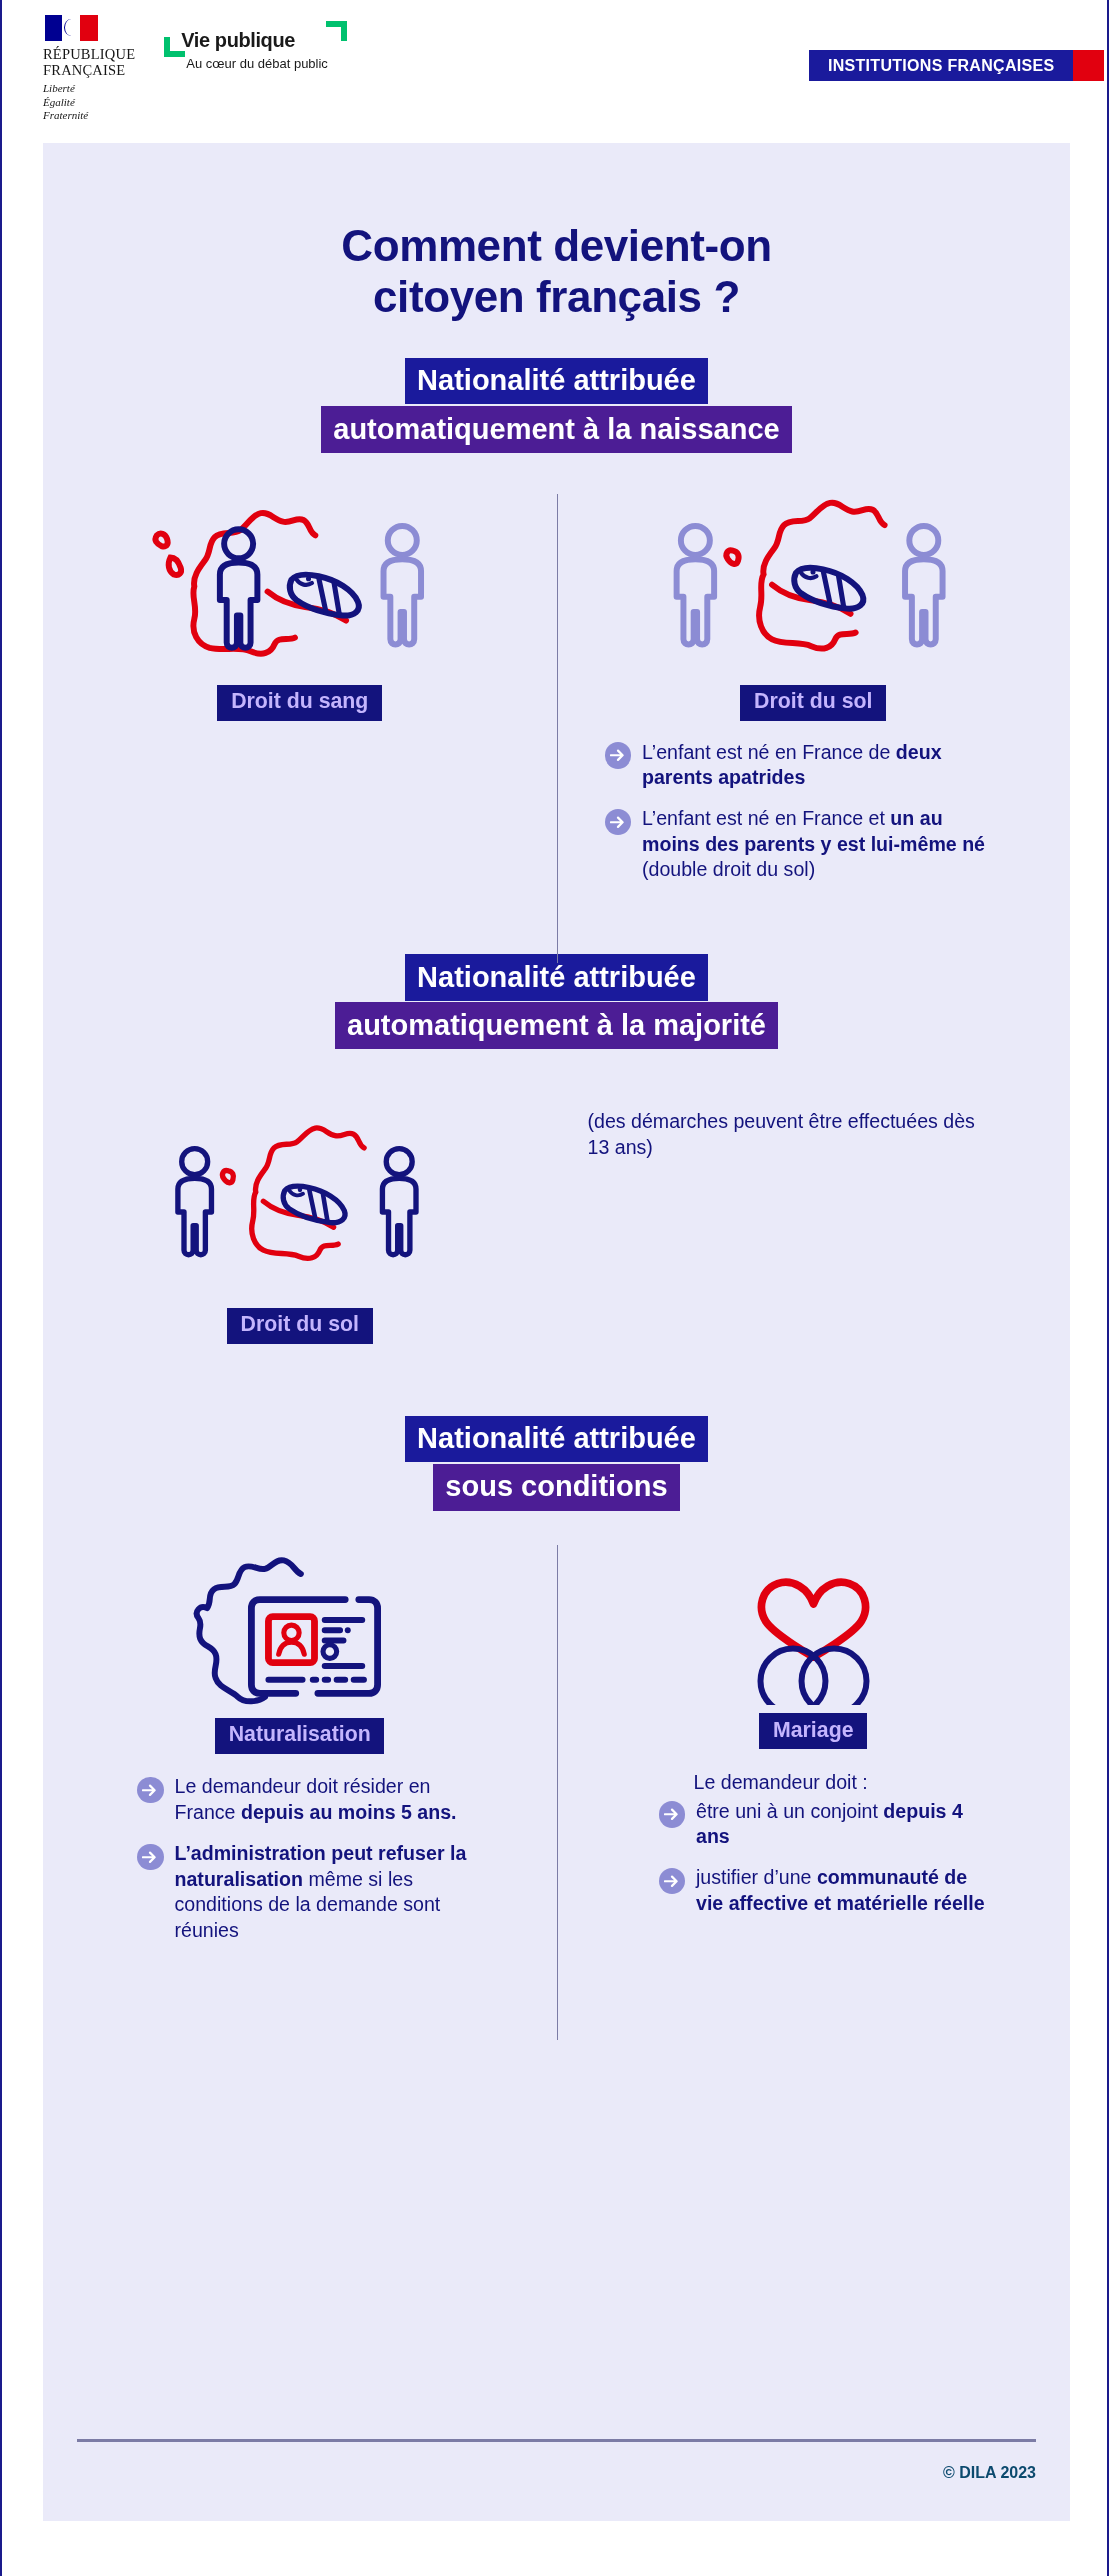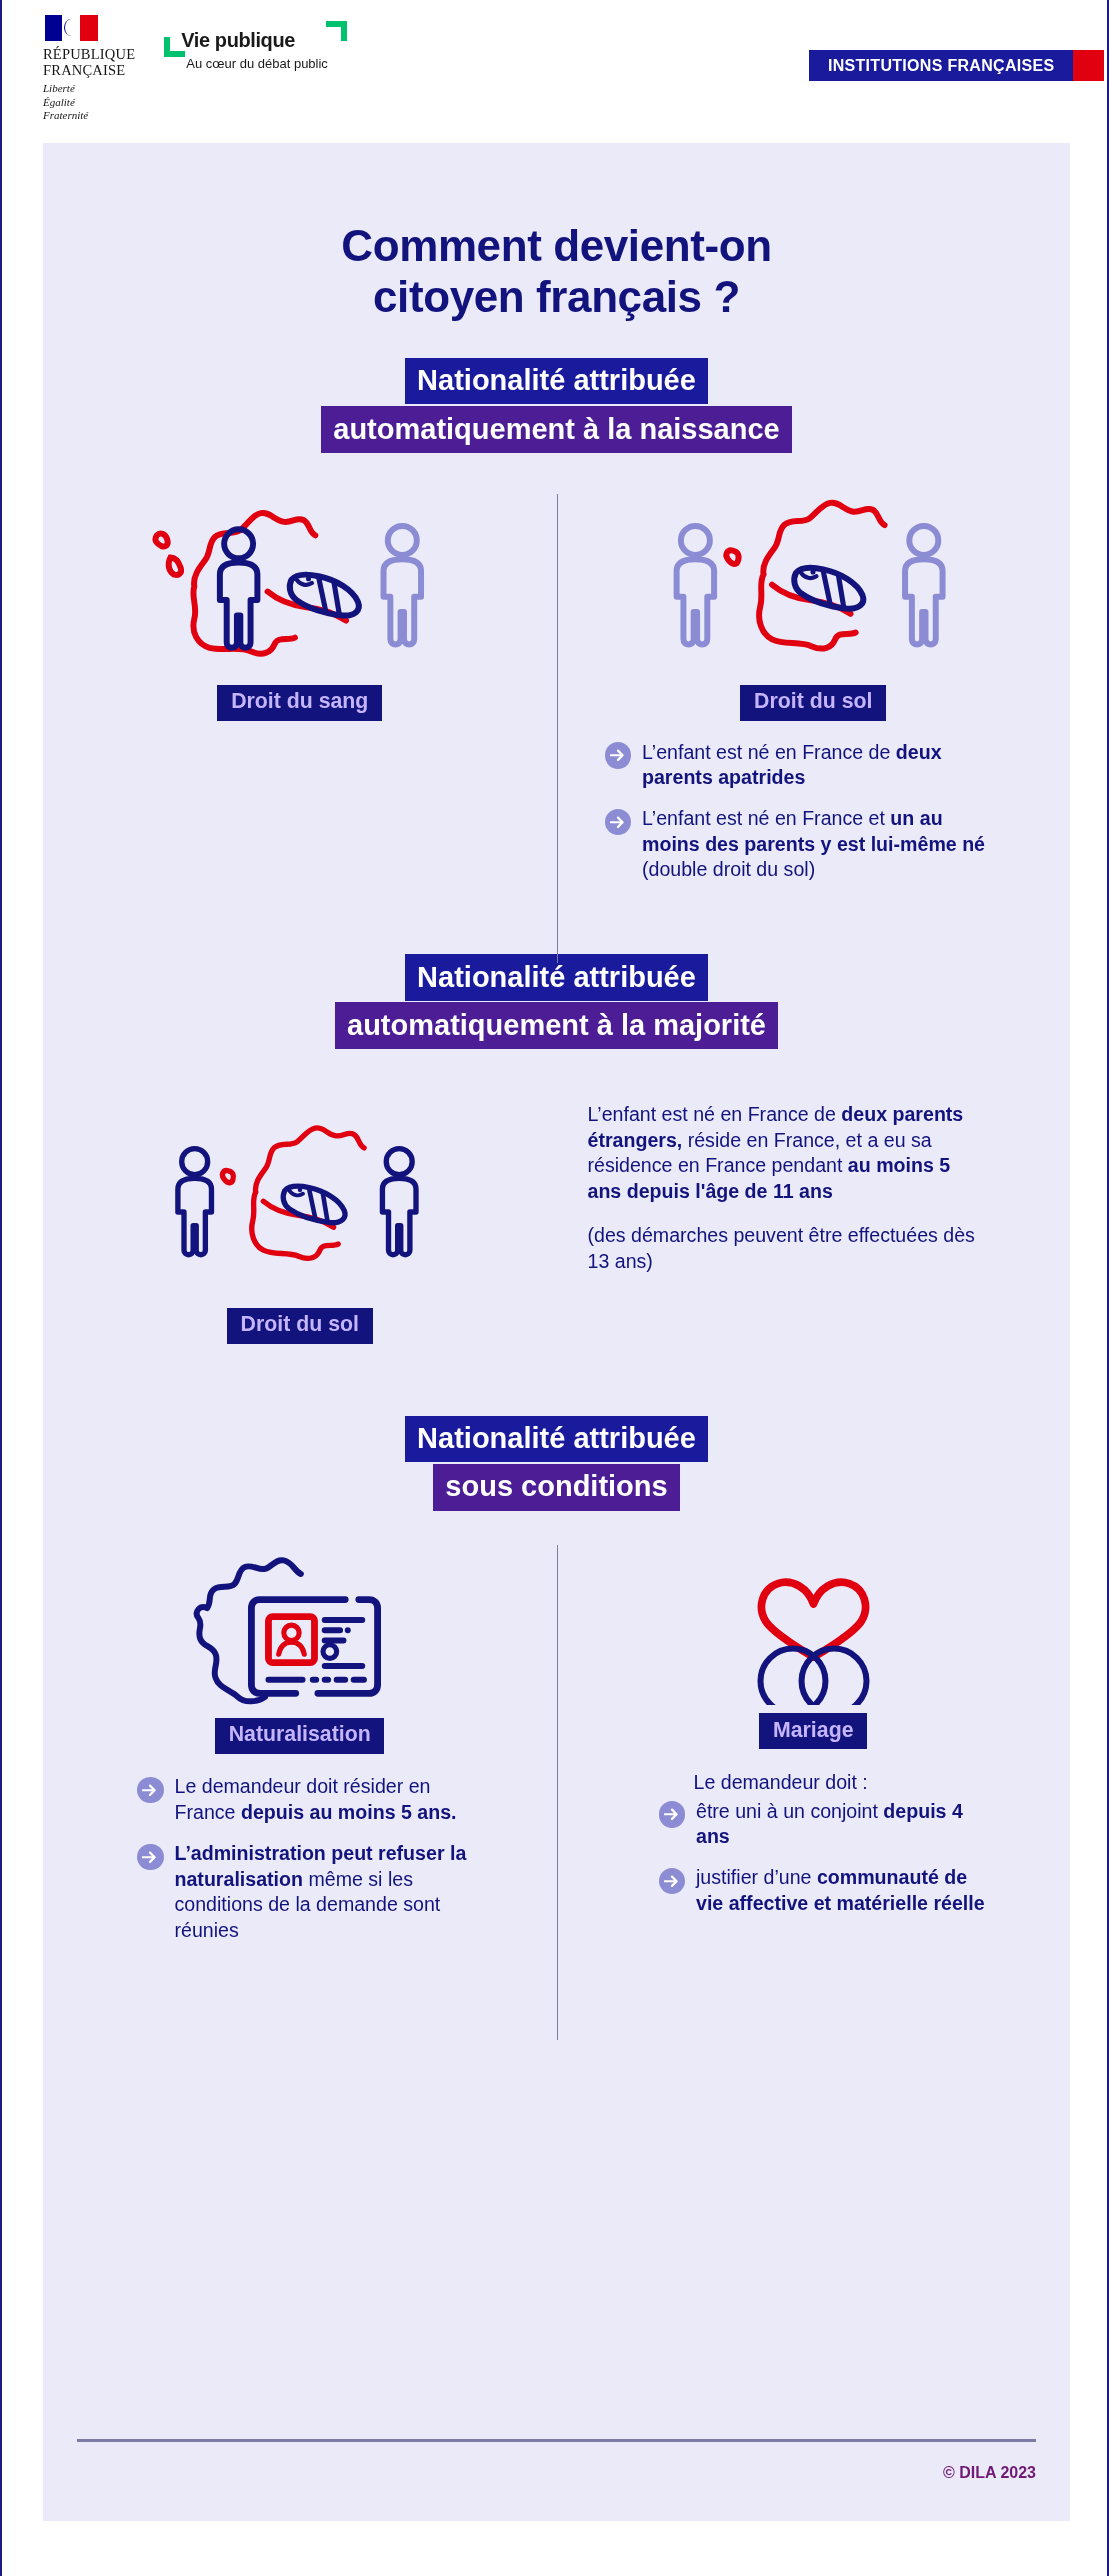--- a/index.html
+++ b/index.html
@@ -237,21 +237,21 @@
     left: 34px;
     right: 34px;
     bottom: 79px;
     height: 2.6px;
     background: #7c7ca6;
   }
   .copyright {
     position: absolute;
     right: 34px;
     bottom: 39px;
-    color: #701a75;
+    color: #0c4a6e;
     font-weight: bold;
     font-size: 16px;
   }
 </style>
 </head>
 <body>
 
 <div class="page">
 
   <div class="header">
@@ -428,21 +428,20 @@
               <path d="M298 94 C298 84,307 80,320 80 C333 80,342 84,342 94 L342 124 L334 124 L334 174 C334 178,331 180,328 180 C325 180,322 178,322 174 L322 142 L318 142 L318 174 C318 178,315 180,312 180 C309 180,306 178,306 174 L306 124 L298 124 Z" fill="none" stroke="#13137d" stroke-width="7" stroke-linejoin="round"></path>
             </g>
           </svg>
         </div>
         <div class="pill-wrap" style="margin-top:22px;">
           <span class="pill">Droit du sol</span>
         </div>
       </div>
 
       <div class="col">
-        <div class="body-text" style="margin:12px 0 0 31px; width:401px;"><span>L’enfant est né en France de </span><b>deux parents étrangers,</b><span> réside en France, et a eu sa résidence en France pendant </span><b>au moins 5 ans depuis l'âge de 11 ans</b></div>
         <div class="body-text" style="margin:19px 0 0 31px; width:401px;">(des démarches peuvent être effectuées dès 13 ans)</div>
       </div>
     </div>
 
     <div class="banner-group" style="margin-top:72px;">
       <div><span class="banner-blue">Nationalité attribuée</span></div>
       <div class="banner-line2"><span class="banner-red">sous conditions</span></div>
     </div>
 
     <div class="two-col" style="margin-top:34px;">

